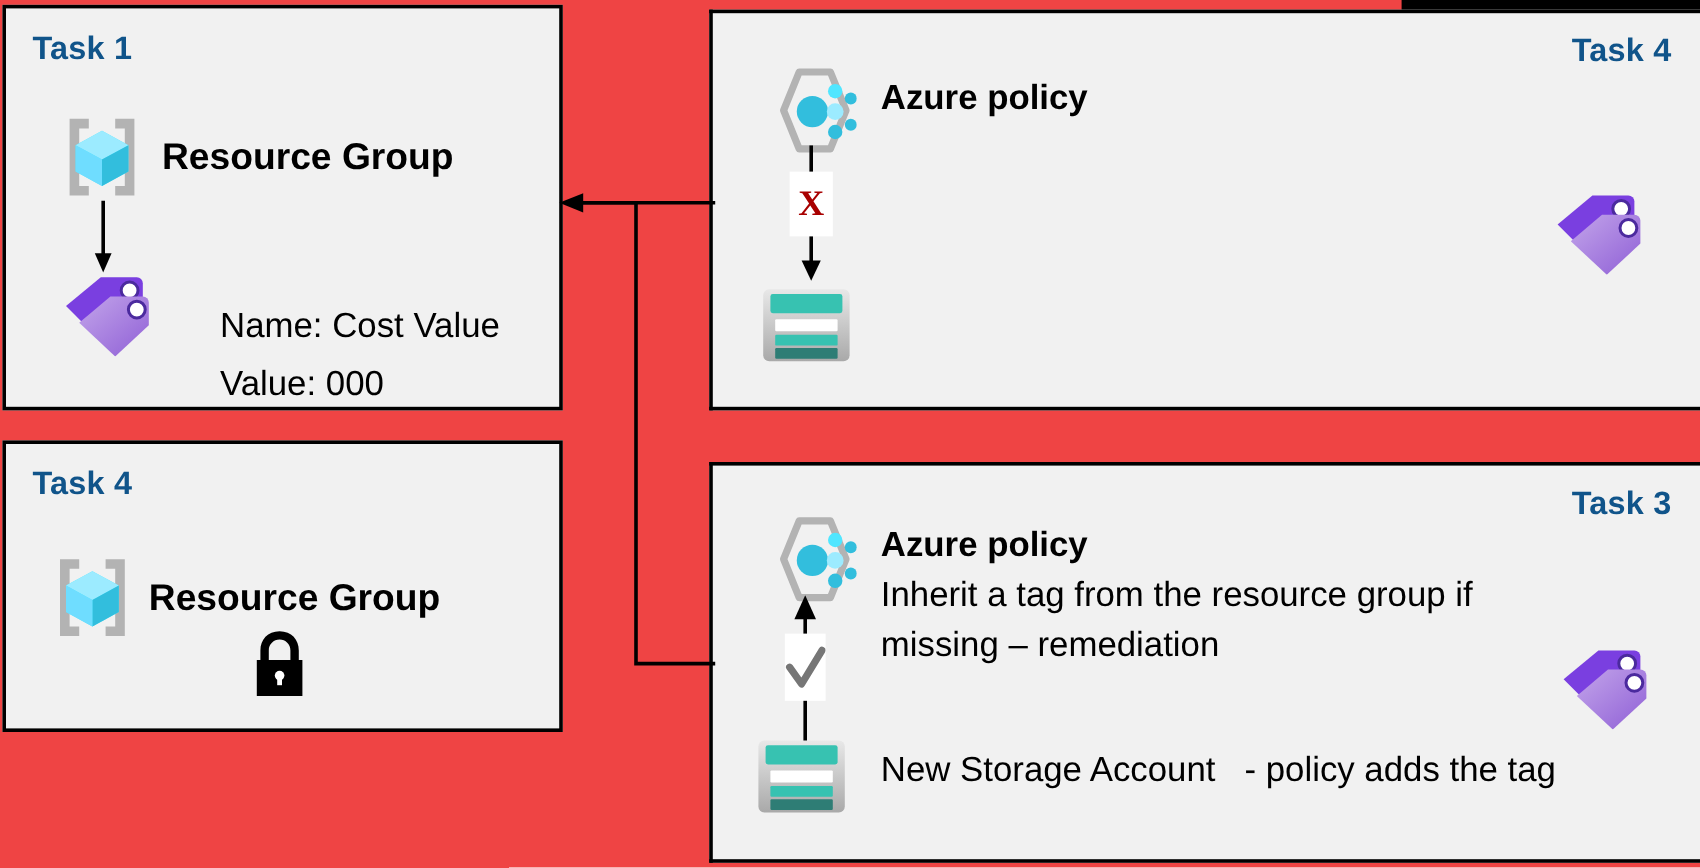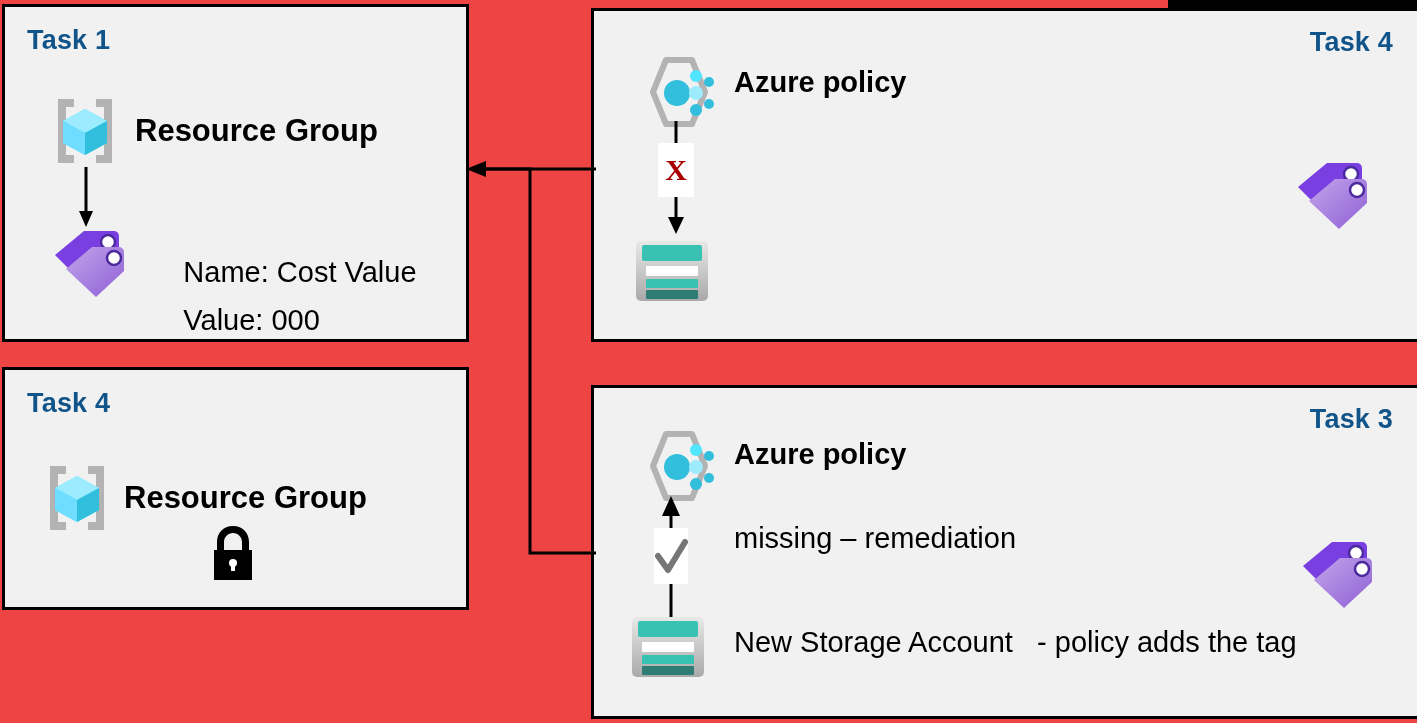--- a/index.html
+++ b/index.html
@@ -239,20 +239,21 @@
         <circle cx="41" cy="37" r="13" fill="#32bedd"></circle>
         <circle cx="60" cy="20" r="6" fill="#50e6ff"></circle>
         <circle cx="60" cy="37" r="7" fill="#9cebff"></circle>
         <circle cx="60" cy="54" r="6" fill="#32bedd"></circle>
         <circle cx="73" cy="26" r="5" fill="#32bedd"></circle>
         <circle cx="73" cy="48" r="5" fill="#32bedd"></circle>
       </svg>
     </div>
 
     <div class="txt t-head" style="left:140px; top:52px;">Azure policy</div>
+    <div class="txt t-body" style="left:140px; top:94px;">Inherit a tag from the resource group if</div>
     <div class="txt t-body" style="left:140px; top:136px;">missing – remediation</div>
 
     <svg class="icon" style="left:65px; top:108px;" width="24" height="125" viewBox="0 0 24 125">
       <line x1="12" y1="12" x2="12" y2="125" stroke="#000" stroke-width="3"></line>
       <polygon points="12,0 3,20 21,20" fill="#000"></polygon>
     </svg>
 
     <div class="checkmark" style="left:60px; top:140px; width:34px; height:56px;">
       <svg width="34" height="56" viewBox="0 0 34 56">
         <path d="M4 28 L14 42 L31 14" fill="none" stroke="#767676" stroke-width="6" stroke-linecap="round" stroke-linejoin="round"></path>

